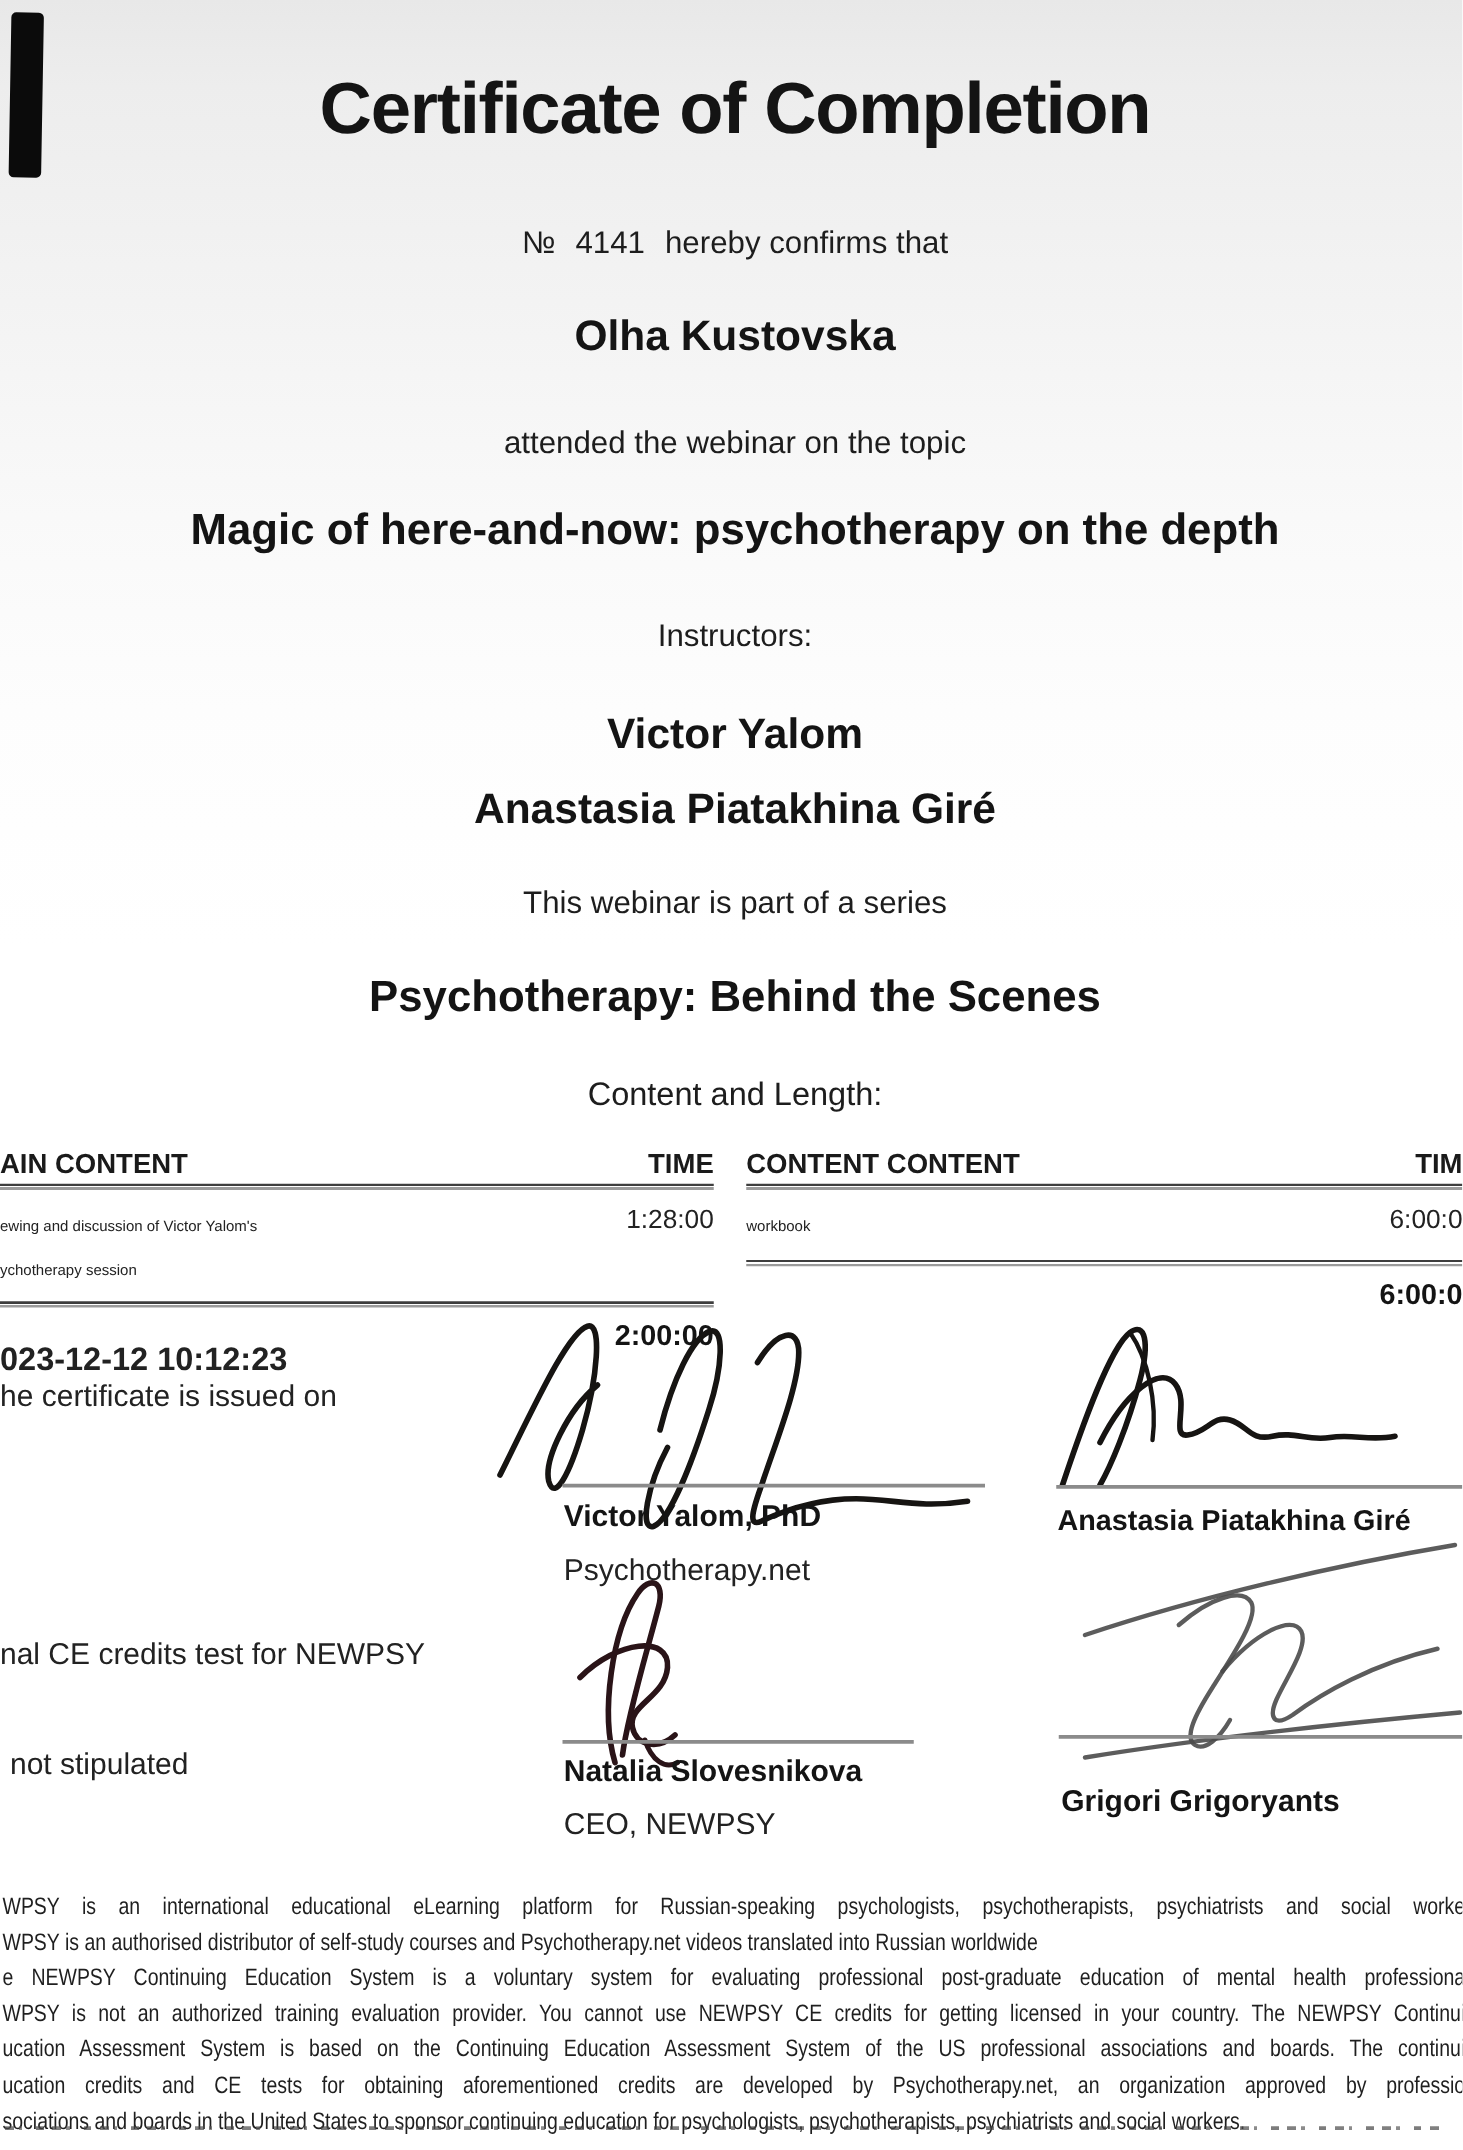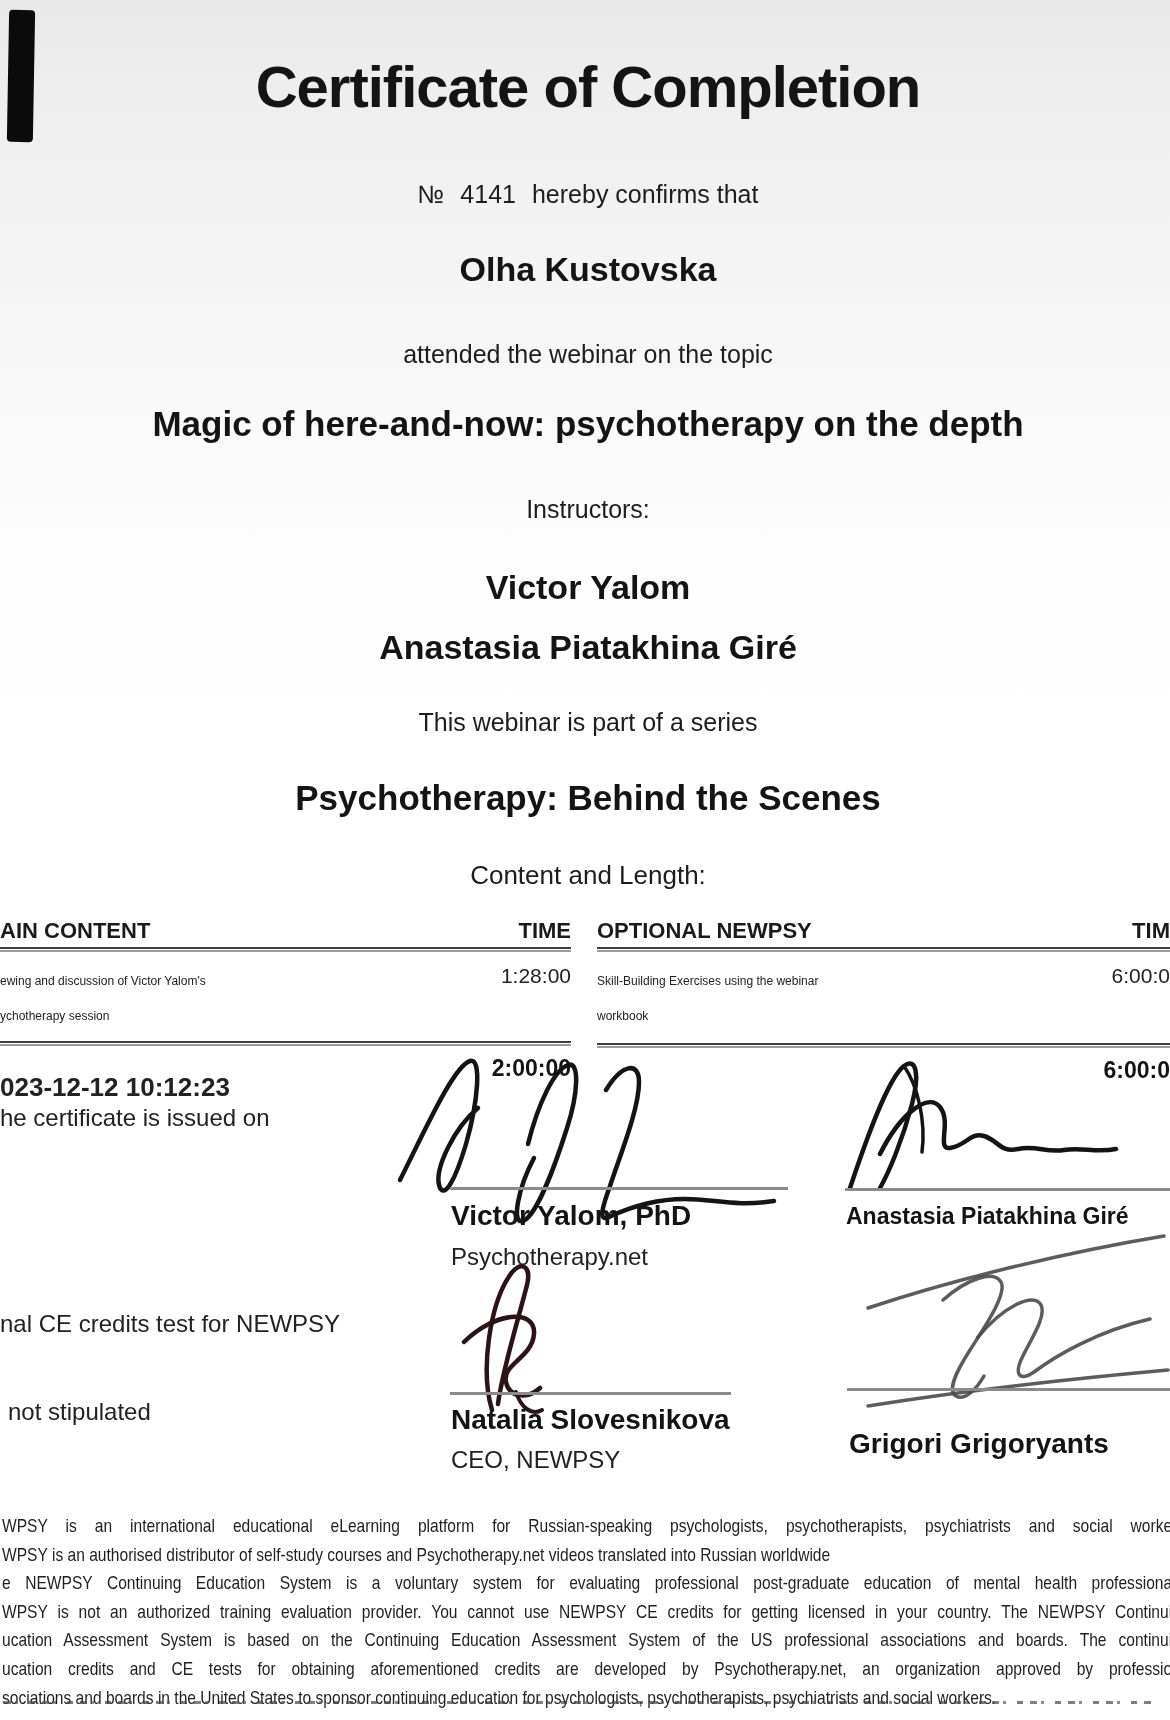--- a/index.html
+++ b/index.html
@@ -13,21 +13,21 @@
   .b{font-weight:700;color:#141414;}
   .artifact{background:#0b0b0b;border-radius:4px;}
   .rule{background:linear-gradient(to bottom,#3e3e3e 0,#3e3e3e 2px,rgba(0,0,0,0) 2px,rgba(0,0,0,0) 3px,#9b9b9b 3px,#9b9b9b 5px);height:5px;}
   .sigline{background:#8b8b8b;height:3px;}
   .tbl{position:absolute;}
   .tbl .hdr{display:flex;justify-content:space-between;font-size:22px;font-weight:700;color:#1a1a1a;letter-spacing:0;}
   .tbl .row{display:flex;justify-content:space-between;align-items:flex-start;margin-top:12px;}
   .tbl .desc{font-size:12px;line-height:35px;color:#222;}
   .tbl .time{font-size:21px;color:#222;white-space:nowrap;}
   .tbl .total{font-size:23px;font-weight:700;text-align:right;margin-top:9px;color:#141414;}
-  .lbl-name{font-size:28px;font-weight:700;color:#141414;white-space:nowrap;}
+  .lbl-name{font-size:24px;font-weight:700;color:#141414;white-space:nowrap;}
   .lbl-org{font-size:24px;color:#222;white-space:nowrap;}
   .left-text{font-size:24px;color:#222;white-space:nowrap;}
   .fineprint{
     position:absolute;left:2px;top:1512px;width:1427px;
     transform:scaleX(0.82);transform-origin:0 0;
     font-size:19px;line-height:28.6px;color:#1f1f1f;
   }
   .fp-just{text-align:justify;text-align-last:justify;}
   .stub{
     position:absolute;left:4px;top:1701px;height:3px;width:1150px;opacity:.7;
@@ -76,27 +76,26 @@
         <div>ychotherapy session</div>
       </div>
       <div class="time">1:28:00</div>
     </div>
     <div class="rule" style="margin-top:7px;"></div>
     <div class="total">2:00:00</div>
   </div>
 
   <div class="tbl" style="left:597px;top:918px;width:573px;">
     <div class="hdr">
-      <span>OPTIONAL NEWPSY</span>
+      <span>CONTENT CONTENT</span>
       <span>TIM</span>
     </div>
     <div class="rule" style="margin-top:3px;"></div>
     <div class="row">
       <div class="desc">
-        <div>Skill-Building Exercises using the webinar</div>
         <div>workbook</div>
       </div>
       <div class="time">6:00:0</div>
     </div>
     <div class="rule" style="margin-top:9px;"></div>
     <div class="total">6:00:0</div>
   </div>
 
   <div class="abs left-text" style="left:0;top:1104px;">he certificate is issued on</div>
   <div class="abs left-text b" style="left:0;top:1072px;font-size:26px;">023-12-12 10:12:23</div>

